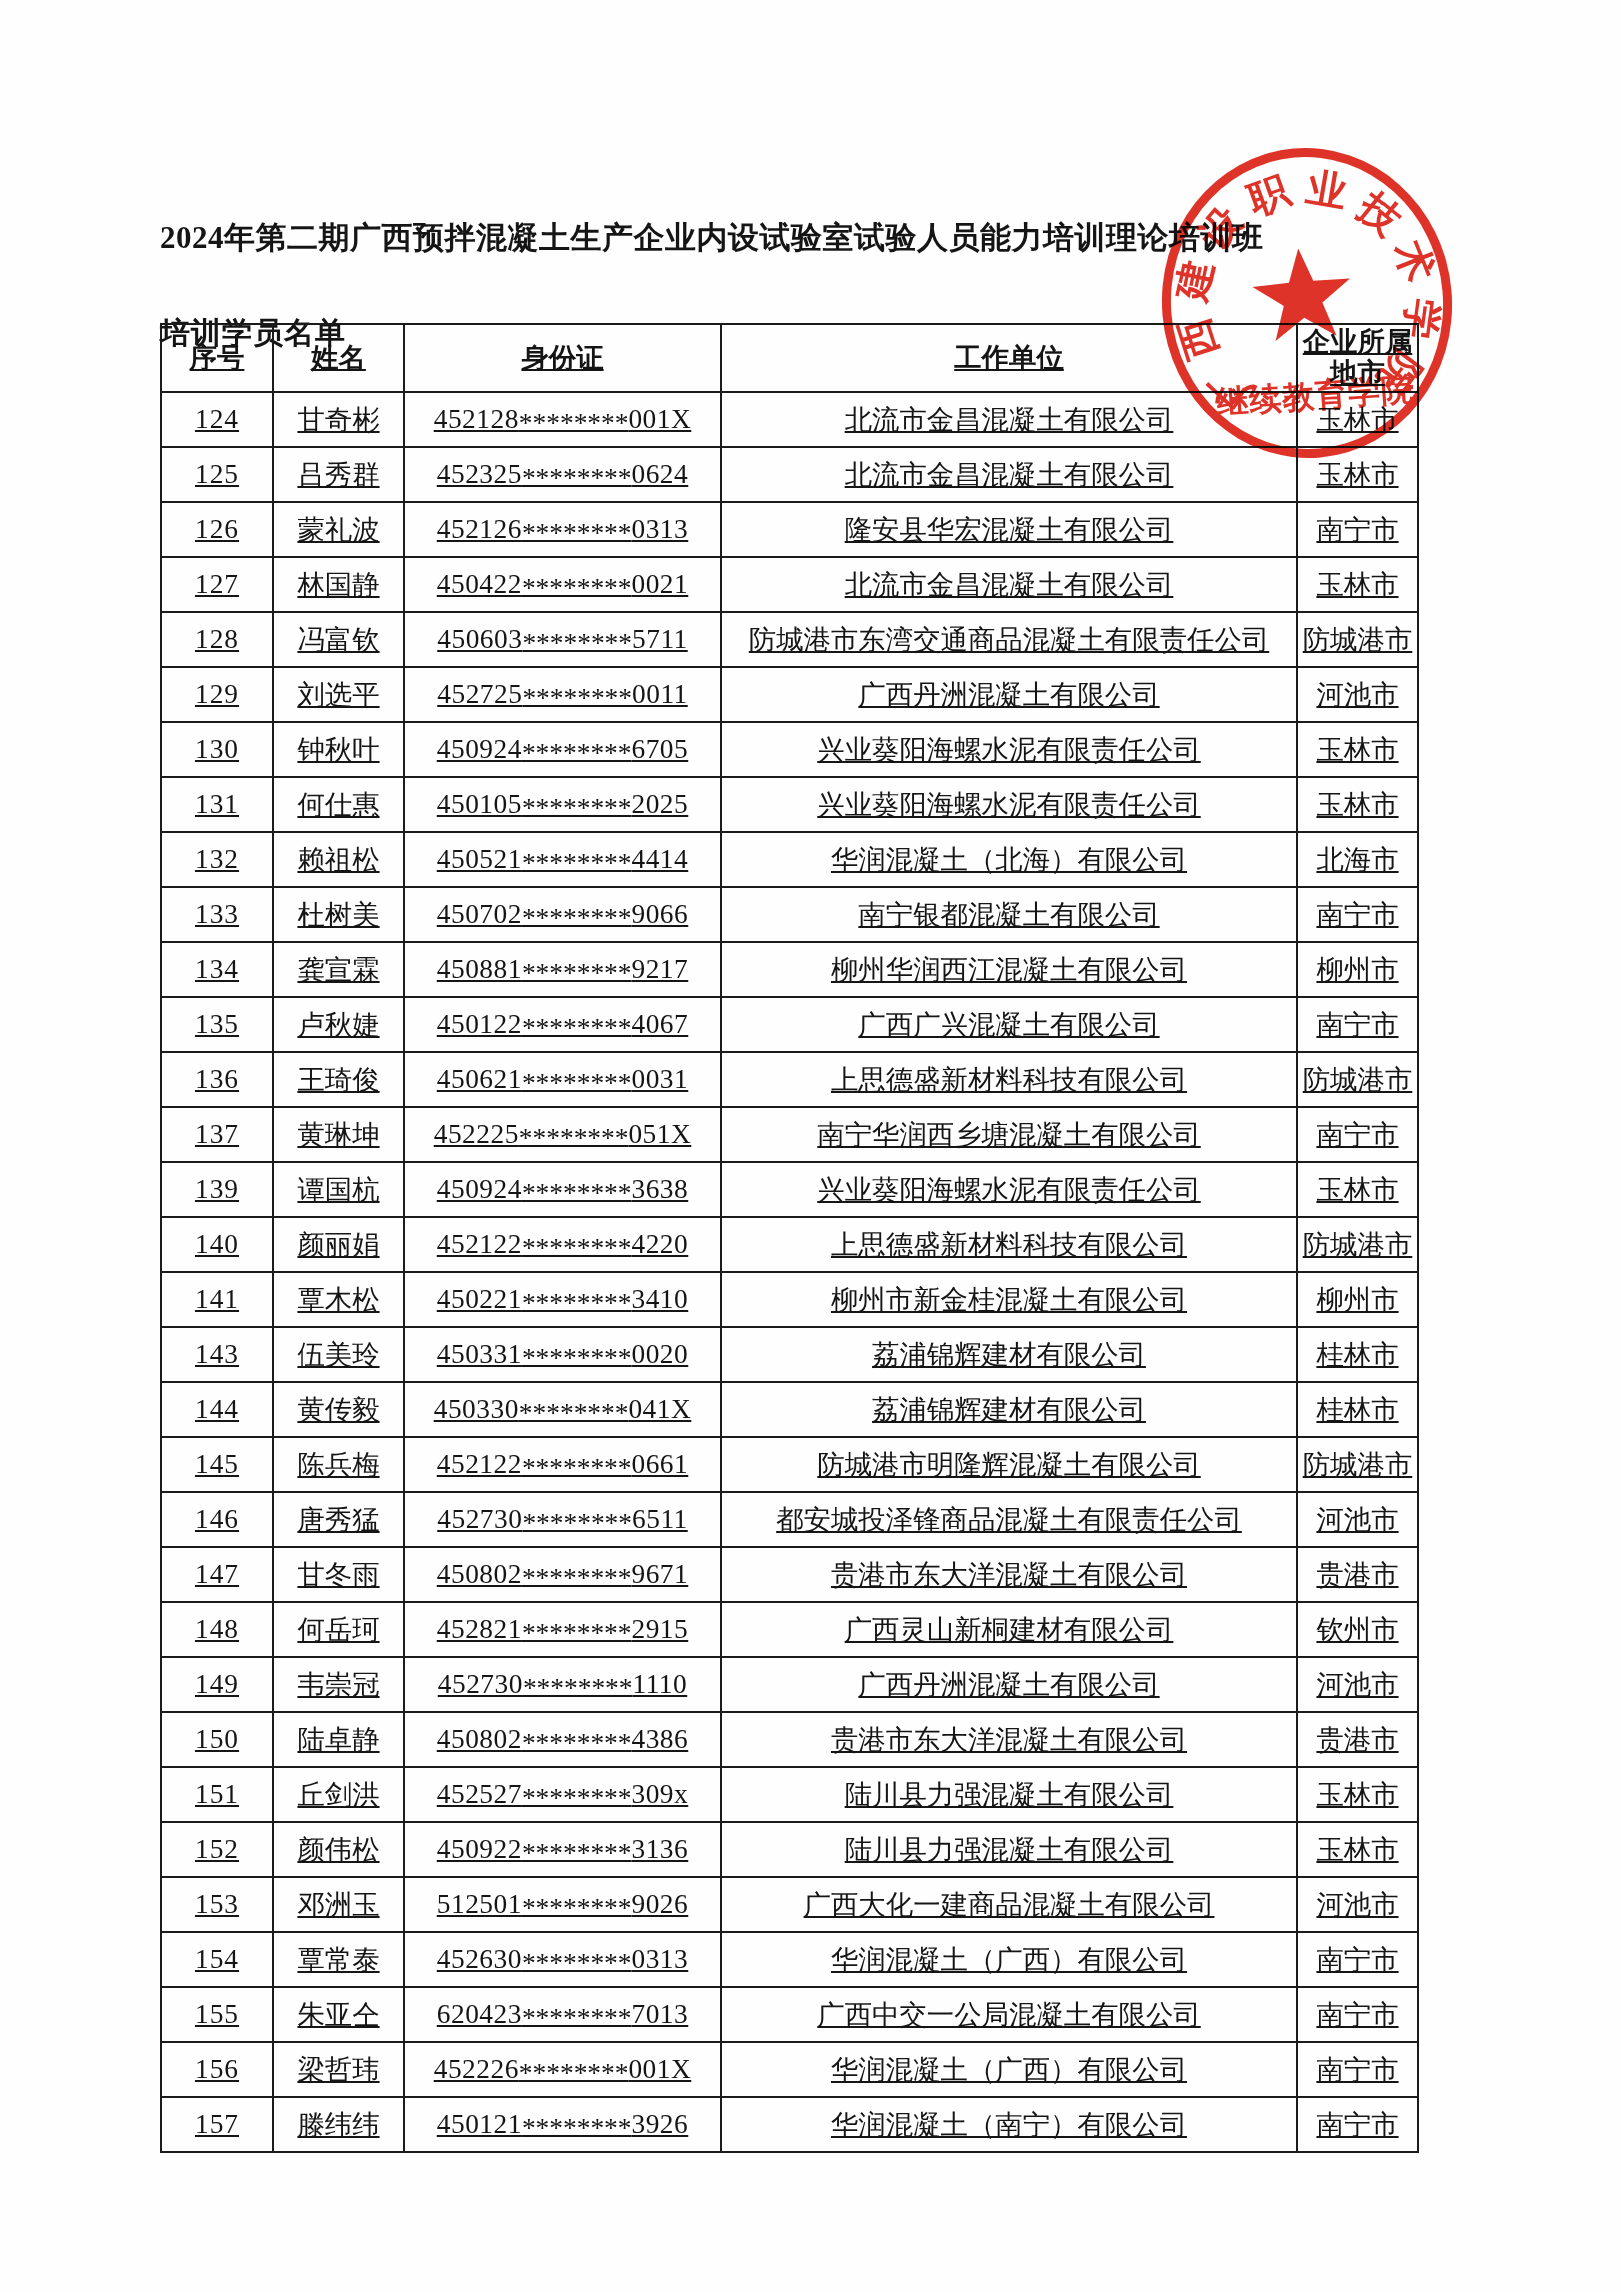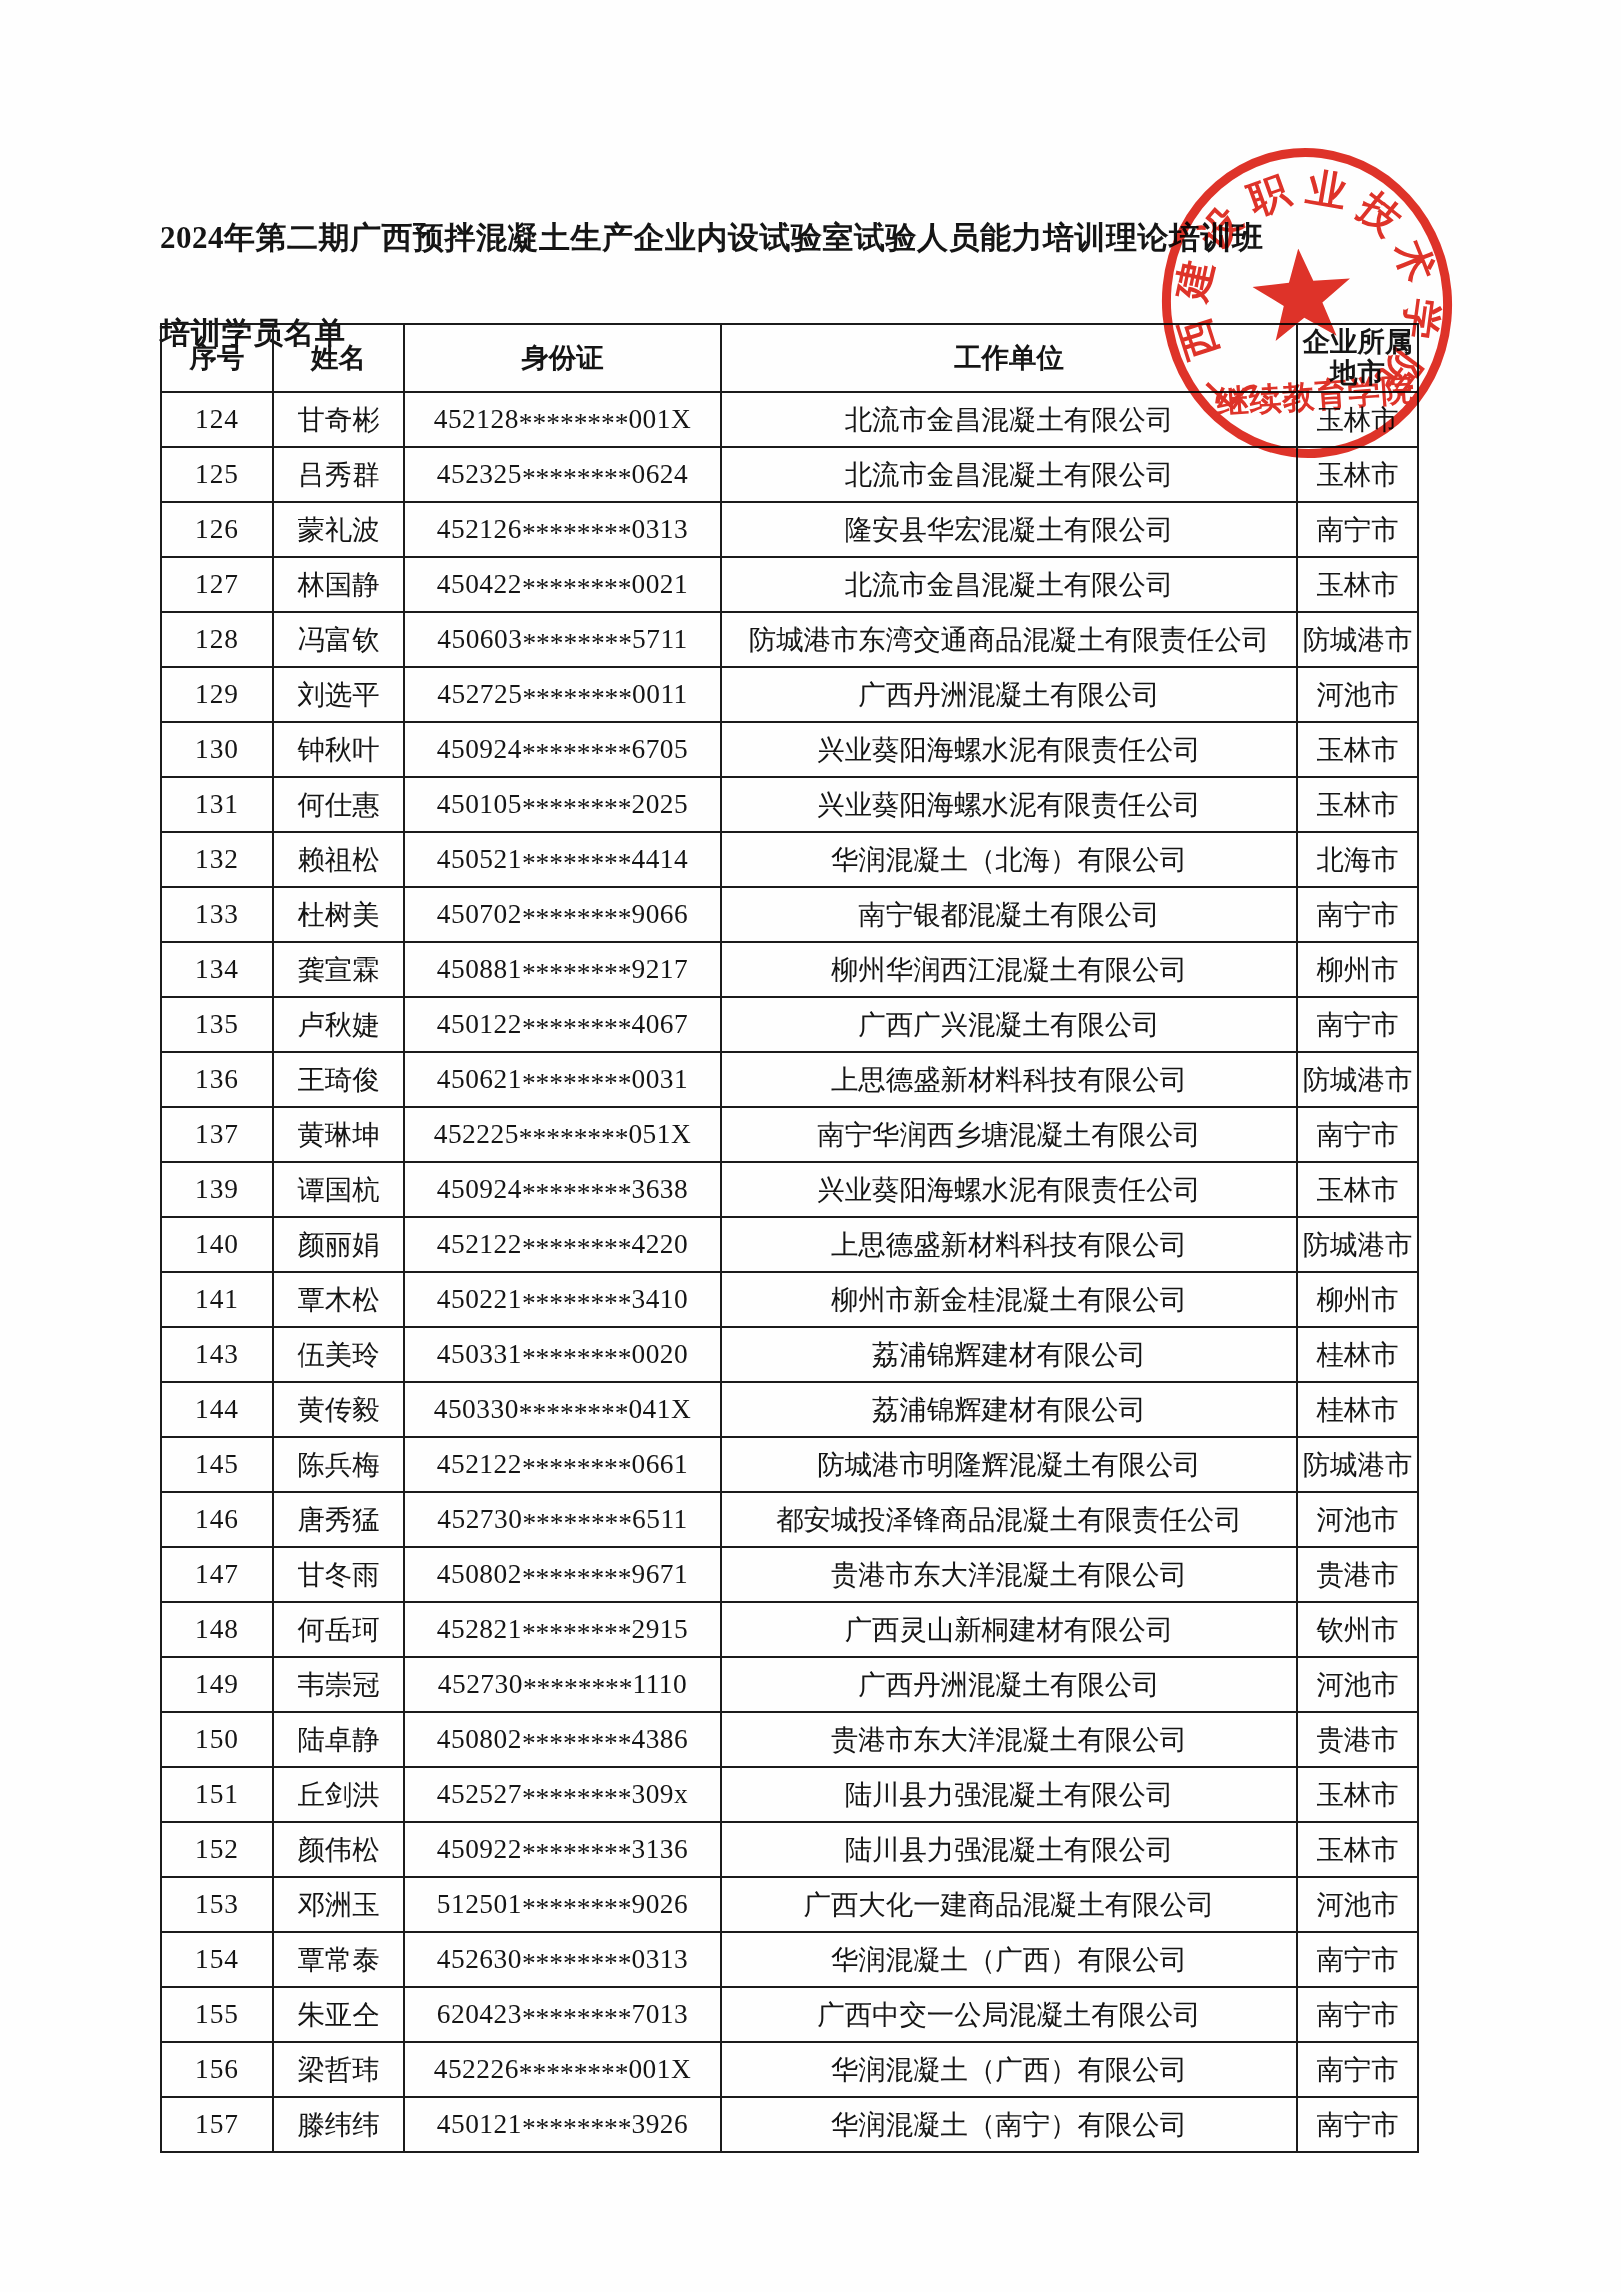--- a/index.html
+++ b/index.html
@@ -18,20 +18,21 @@
     font-weight:bold;
   }
   .title-line1 { font-size:31px; line-height:51px; letter-spacing:0.5px; }
   .title-line2 { font-size:30px; line-height:51px; letter-spacing:1px;margin-top:44px; }
   
   table.roster {
     position:absolute; left:160px; top:323px;
     width:1257px;
     border-collapse:collapse; table-layout:fixed;
     background:transparent;
+    text-decoration:underline;
   }
   table.roster th, table.roster td {
     border:2px solid #1b1b1b;
     text-align:center; vertical-align:middle;
     padding:0 2px;
     font-size:27.4px;
     overflow:hidden;
   }
   table.roster { border:2.9px solid #141414; }
   table.roster thead tr { height:68px; }

